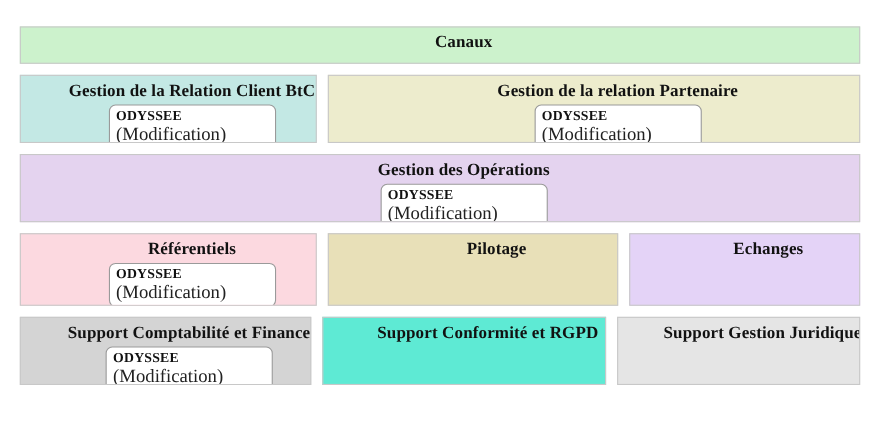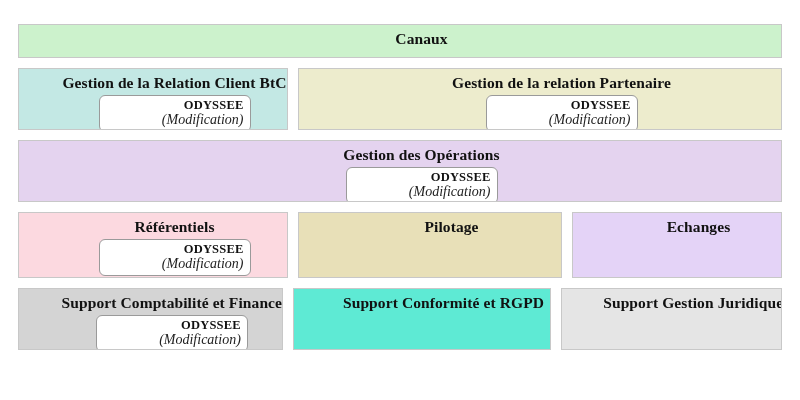--- a/index.html
+++ b/index.html
@@ -46,35 +46,34 @@
     white-space: nowrap;
   }
   .odyssee {
     box-sizing: border-box;
     background: #ffffff;
     border: 1px solid #9a9a9a;
     border-radius: 6px;
     width: 152px;
     padding: 2px 6px 3px 6px;
     margin-top: 3px;
-    text-align: right;
+    text-align: left;
     line-height: 1.12;
   }
   .odyssee-name {
     font-weight: bold;
     font-size: 12.5px;
     color: #111111;
     display: block;
     letter-spacing: 0.2px;
   }
   .odyssee-sub {
-    font-size: 14px;
+    font-size: 17px;
     color: #222222;
     display: block;
-    font-style: italic;
   }
   
   .r-canaux   { height: 34px; }
   .r-relation { height: 62px; }
   .r-ops      { height: 62px; }
   .r-ref      { height: 66px; }
   .r-meca     { height: 32px; }
   .r-support  { height: 62px; }
 
   .full { flex: 1 1 auto; }

